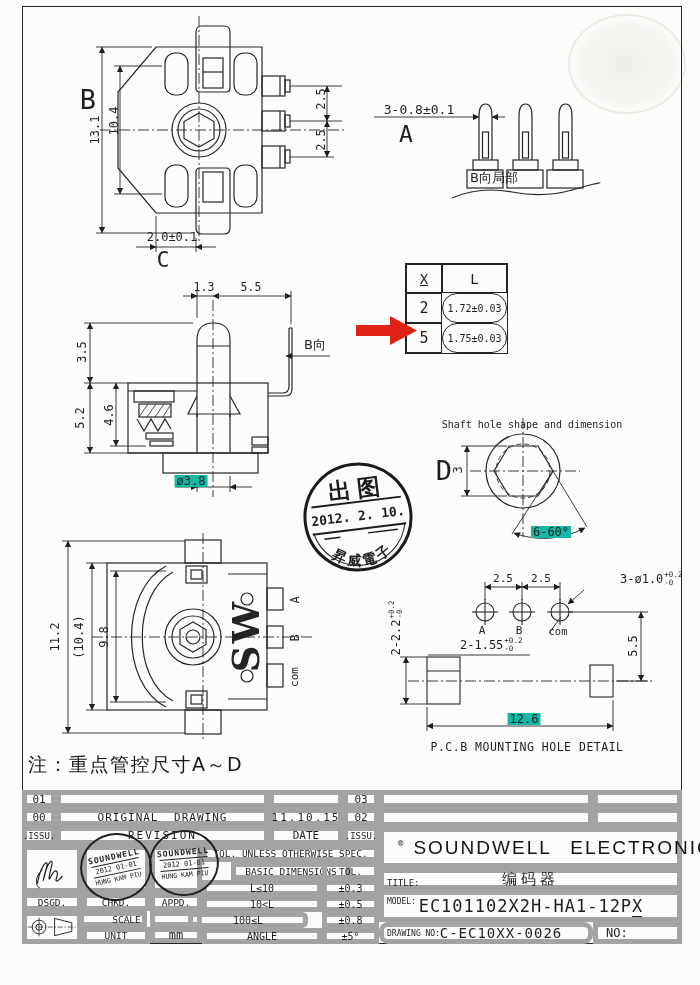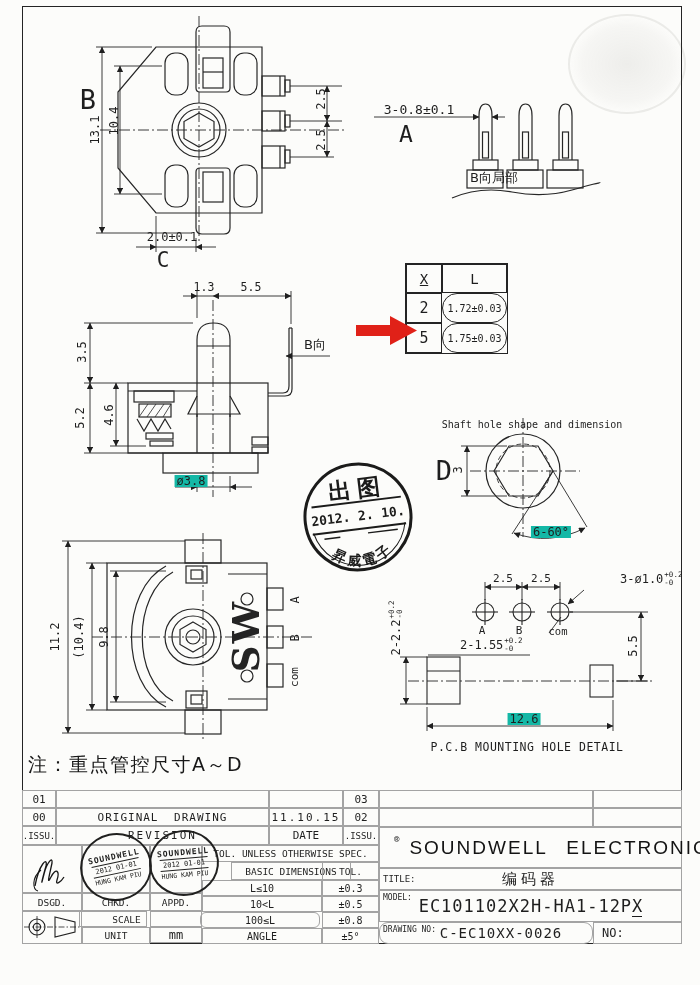--- a/index.html
+++ b/index.html
@@ -18,21 +18,21 @@
   
   .xlt{position:absolute;left:405px;top:263px;width:101px;z-index:3;border:1.5px solid #242424;background:transparent;}
   .xlt .row{display:flex;}
   .xlt .c{border:1px solid #242424;box-sizing:border-box;display:flex;align-items:center;justify-content:center;}
   .xlt .cx{width:36px;} .xlt .cl{width:65px;}
   .xlt .hdr{height:29px;font-size:14px;}
   .xlt .bdy{height:30px;}
   .xlt .num{font-size:15px;} .xlt .val{font-size:10px;border-radius:15px;}
   .und{text-decoration:underline;}
   
-  .cell{position:absolute;border:1px solid #a3a3a3;box-sizing:border-box;display:flex;align-items:center;
+  .cell{position:absolute;border:5px solid #a3a3a3;box-sizing:border-box;display:flex;align-items:center;
         justify-content:center;font-size:11px;z-index:2;background:transparent;white-space:nowrap;}
   .corner-lab{position:absolute;left:3px;top:2px;font-size:8px;letter-spacing:0;}
   .tolstack{display:inline-flex;flex-direction:column;line-height:1.05;font-size:7.5px;margin-left:1px;}
   .tolstack span{font-style:normal;}
   .hstack{position:absolute;display:flex;align-items:center;font-size:12px;z-index:2;line-height:1;}
   .vstack{position:absolute;display:flex;align-items:center;font-size:12px;z-index:2;line-height:1;
           transform:translate(-50%,-50%) rotate(-90deg);}
   .stampc{position:absolute;border:2.2px solid #20201f;border-radius:50%;z-index:4;display:flex;flex-direction:column;
           align-items:center;justify-content:center;text-align:center;color:#20201f;background:transparent;}
   .stampc .s1{font-size:8px;font-weight:bold;letter-spacing:1px;}
@@ -421,21 +421,21 @@
   <div class="cell" style="left:150px;top:911px;width:52px;height:16px;"></div>
   <div class="cell" style="left:150px;top:927px;width:52px;height:16px;font-size:12px;">mm</div>
 
   <div class="cell" style="left:202px;top:845px;width:177px;height:17px;font-size:9.5px;">TOL. UNLESS OTHERWISE SPEC.</div>
   <div class="cell" style="left:202px;top:862px;width:120px;height:18px;font-size:9.5px;margin-left:29px;">BASIC DIMENSIONS</div>
   <div class="cell" style="left:322px;top:862px;width:57px;height:18px;font-size:9.5px;">TOL.</div>
   <div class="cell" style="left:202px;top:880px;width:120px;height:16px;font-size:10px;">L≤10</div>
   <div class="cell" style="left:322px;top:880px;width:57px;height:16px;font-size:10px;">±0.3</div>
   <div class="cell" style="left:202px;top:896px;width:120px;height:16px;font-size:10px;">10&lt;L</div>
   <div class="cell" style="left:322px;top:896px;width:57px;height:16px;font-size:10px;">±0.5</div>
-  <div class="cell" style="left:200px;top:912px;width:120px;height:16px;font-size:10px;border-radius:6px;">100≤L</div>
+  <div class="cell" style="left:188px;top:912px;width:120px;height:16px;font-size:10px;border-radius:6px;">100≤L</div>
   <div class="cell" style="left:322px;top:912px;width:57px;height:16px;font-size:10px;">±0.8</div>
   <div class="cell" style="left:202px;top:928px;width:120px;height:16px;font-size:10px;">ANGLE</div>
   <div class="cell" style="left:322px;top:928px;width:57px;height:16px;font-size:10px;">±5°</div>
 
   <div class="cell logo-row" style="left:379px;top:827px;width:303px;height:41px;">
     <svg width="30" height="32" viewBox="0 0 30 32" style="transform:skewX(-6deg);">
       <path d="M3 1 H27 V12 H13 V15 H3 Z" fill="#121212"></path>
       <path d="M27 31 H3 V20 H17 V17 H27 Z" fill="#121212"></path>
     </svg>
     <span class="reg">®</span>

